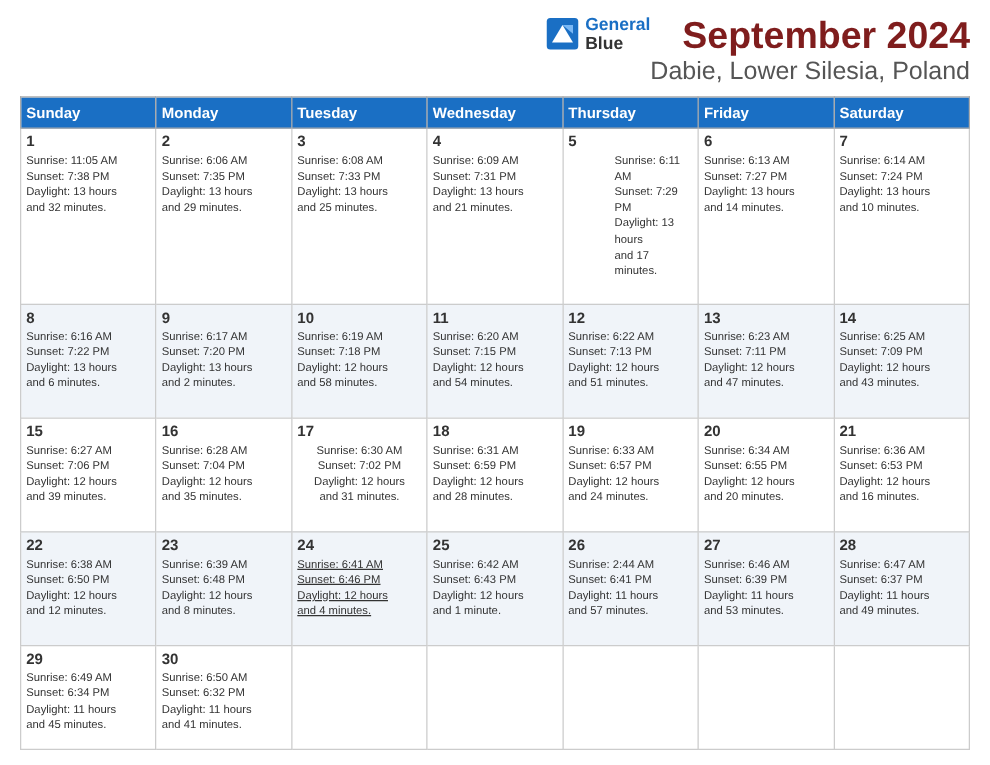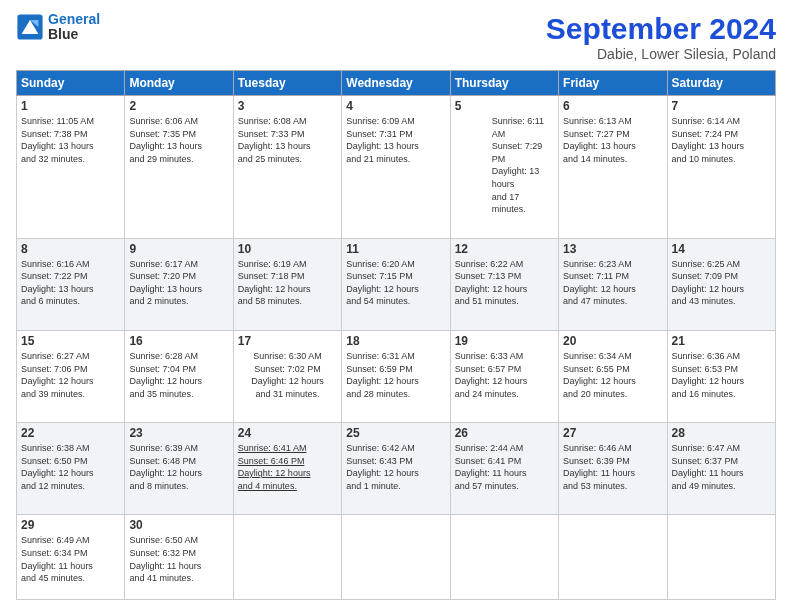--- a/index.html
+++ b/index.html
@@ -12,43 +12,44 @@
     }
     .page {
       width: 792px;
       height: 612px;
       padding: 12px 16px;
       display: flex;
       flex-direction: column;
     }
     .header {
       display: flex;
-      justify-content: space-between;
+      justify-content: flex-end;
       align-items: flex-start;
       margin-bottom: 8px;
     }
     .logo {
       display: flex;
       align-items: center;
       gap: 4px;
     }
     .logo-icon {
       width: 28px;
       height: 28px;
     }
     .title-block {
       text-align: right;
     }
     .month-title {
       font-size: 30px;
       font-weight: bold;
-      color: #1d4ed8;
+      color: #7f1d1d;
+      margin-left: 12px;
     }
     .location {
-      font-size: 14px;
+      font-size: 20px;
       color: #555;
     }
     .calendar {
       width: 100%;
       border-collapse: collapse;
       flex: 1;
       table-layout: fixed;
     }
     .calendar th {
       background-color: #1a6fc4;

